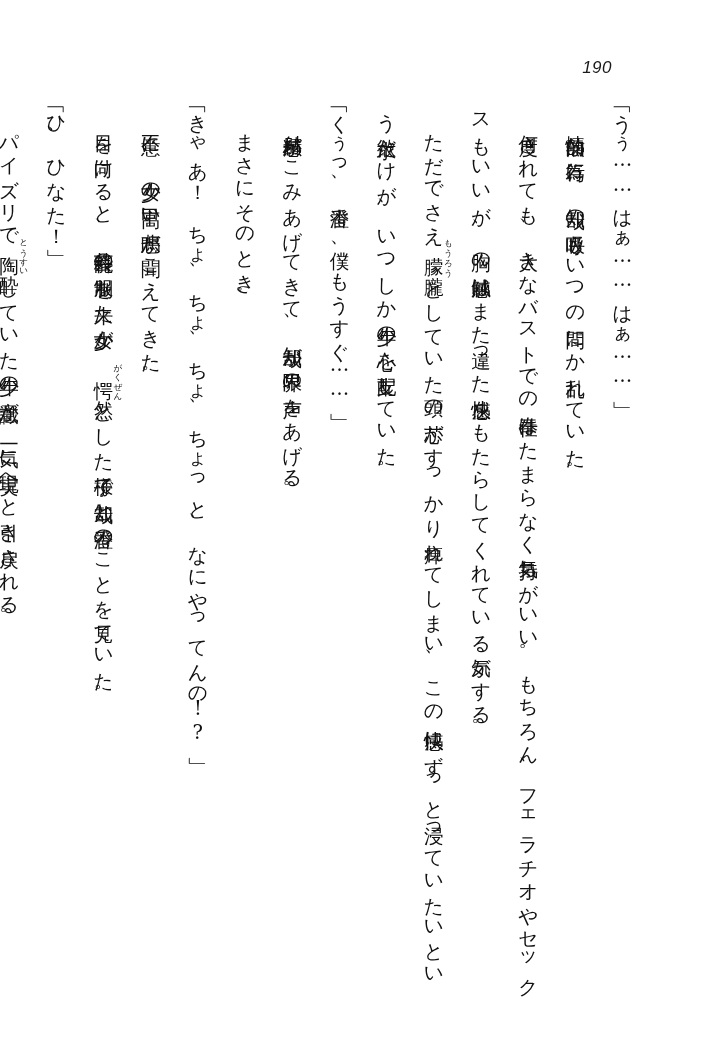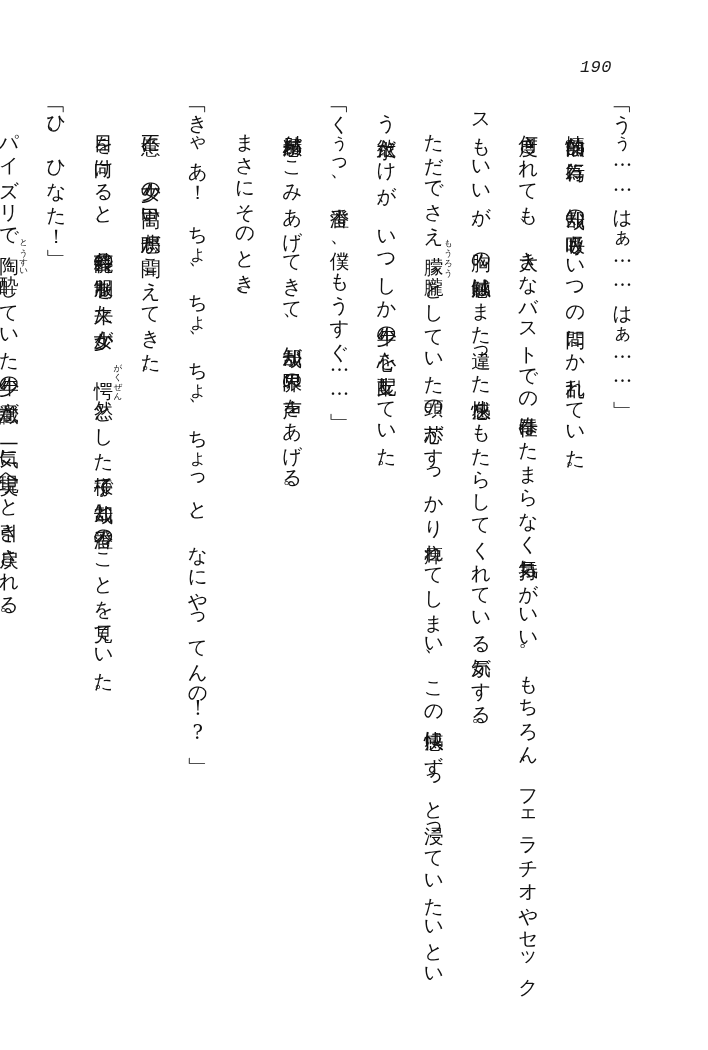--- a/index.html
+++ b/index.html
@@ -21,21 +21,21 @@
     height: 1050px;
     background: #ffffff;
   }
   
   #page-number {
     position: absolute;
     top: 58px;
     right: 96px;
     font-size: 17px;
     font-style: italic;
-    font-family: Liberation Mono, monospace;
+    font-family: Liberation Sans, sans-serif;
     color: #1a1a1a;
     letter-spacing: 0.5px;
   }
   
   #text-block {
     position: absolute;
     top: 100px;
     right: 62px;
     left: 86px;
     bottom: 60px;

